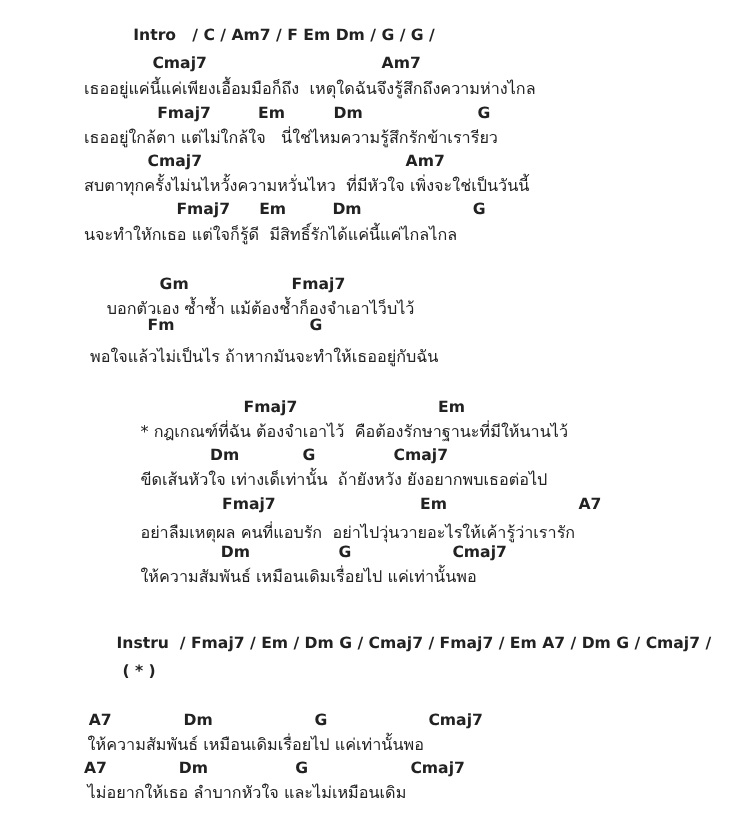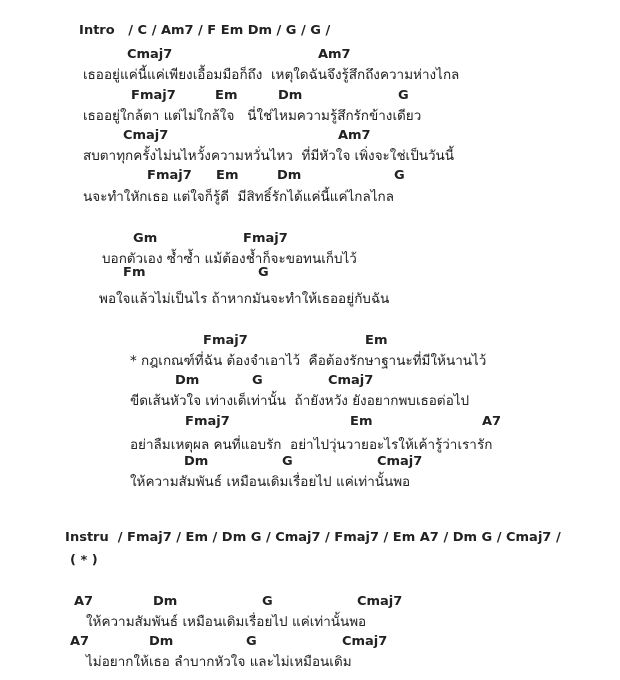--- a/index.html
+++ b/index.html
@@ -31,25 +31,25 @@
       position: absolute;
       font-weight: bold;
       font-size: 13px;
       line-height: 16px;
       color: #222222;
       white-space: pre;
     }
     .lyric {
       font-size: 13.5px;
       color: #222222;
-      margin-left: 13px;
     }
     .heading {
       font-weight: bold;
       font-size: 13px;
+      margin-left: 32px;
     }
   </style>
 </head>
 <body>
 
 <div class="line heading" style="left:70px; top:6px;">
   <span>Intro</span><span>   </span><span>/ C / Am7 / F Em Dm / G / G /</span>
 </div>
 
 <div>
@@ -58,21 +58,21 @@
     <span class="chord" style="left:318px;">Am7</span>
   </div>
   <div class="line lyric" style="left:70px; top:66px;">เธออยู่แค่นี้แค่เพียงเอื้อมมือก็ถึง  เหตุใดฉันจึงรู้สึกถึงความห่างไกล</div>
 
   <div class="chord-row" style="top:87px;">
     <span class="chord" style="left:131px;">Fmaj7</span>
     <span class="chord" style="left:215px;">Em</span>
     <span class="chord" style="left:278px;">Dm</span>
     <span class="chord" style="left:398px;">G</span>
   </div>
-  <div class="line lyric" style="left:70px; top:107px;">เธออยู่ใกล้ตา แต่ไม่ใกล้ใจ   นี่ใช่ไหมความรู้สึกรักข้างเดียว</div>
+  <div class="line lyric" style="left:70px; top:107px;">เธออยู่ใกล้ตา แต่ไม่ใกล้ใจ   นี่ใช่ไหมความรู้สึกรักข้าเรารียว</div>
 
   <div class="chord-row" style="top:127px;">
     <span class="chord" style="left:123px;">Cmaj7</span>
     <span class="chord" style="left:338px;">Am7</span>
   </div>
   <div class="line lyric" style="left:70px; top:147px;">สบตาทุกครั้งไม่นไหวั้งความหวั่นไหว  ที่มีหัวใจ เพิ่งจะใช่เป็นวันนี้</div>
 
   <div class="chord-row" style="top:167px;">
     <span class="chord" style="left:147px;">Fmaj7</span>
     <span class="chord" style="left:216px;">Em</span>
@@ -80,27 +80,27 @@
     <span class="chord" style="left:394px;">G</span>
   </div>
   <div class="line lyric" style="left:70px; top:188px;">นจะทำใหักเธอ แต่ใจก็รู้ดี  มีสิทธิ์รักได้แค่นี้แค่ไกลไกล</div>
 </div>
 
 <div>
   <div class="chord-row" style="top:230px;">
     <span class="chord" style="left:133px;">Gm</span>
     <span class="chord" style="left:243px;">Fmaj7</span>
   </div>
-  <div class="line lyric" style="left:89px; top:250px;">บอกตัวเอง ซ้ำซ้ำ แม้ต้องช้ำก็จะขอทนเก็บไว้</div>
+  <div class="line lyric" style="left:89px; top:250px;">บอกตัวเอง ซ้ำซ้ำ แม้ต้องช้ำก็องจำเอาไว็บไว้</div>
 
   <div class="chord-row" style="top:264px;">
     <span class="chord" style="left:123px;">Fm</span>
     <span class="chord" style="left:258px;">G</span>
   </div>
-  <div class="line lyric" style="left:86px; top:290px;">พอใจแล้วไม่เป็นไร ถ้าหากมันจะทำให้เธออยู่กับฉัน</div>
+  <div class="line lyric" style="left:75px; top:290px;">พอใจแล้วไม่เป็นไร ถ้าหากมันจะทำให้เธออยู่กับฉัน</div>
 </div>
 
 <div>
   <div class="chord-row" style="top:332px;">
     <span class="chord" style="left:203px;">Fmaj7</span>
     <span class="chord" style="left:365px;">Em</span>
   </div>
   <div class="line lyric" style="left:117px; top:352px;text-align:right;">* กฎเกณฑ์ที่ฉัน ต้องจำเอาไว้  คือต้องรักษาฐานะที่มีให้นานไว้</div>
 
   <div class="chord-row" style="top:372px;">

